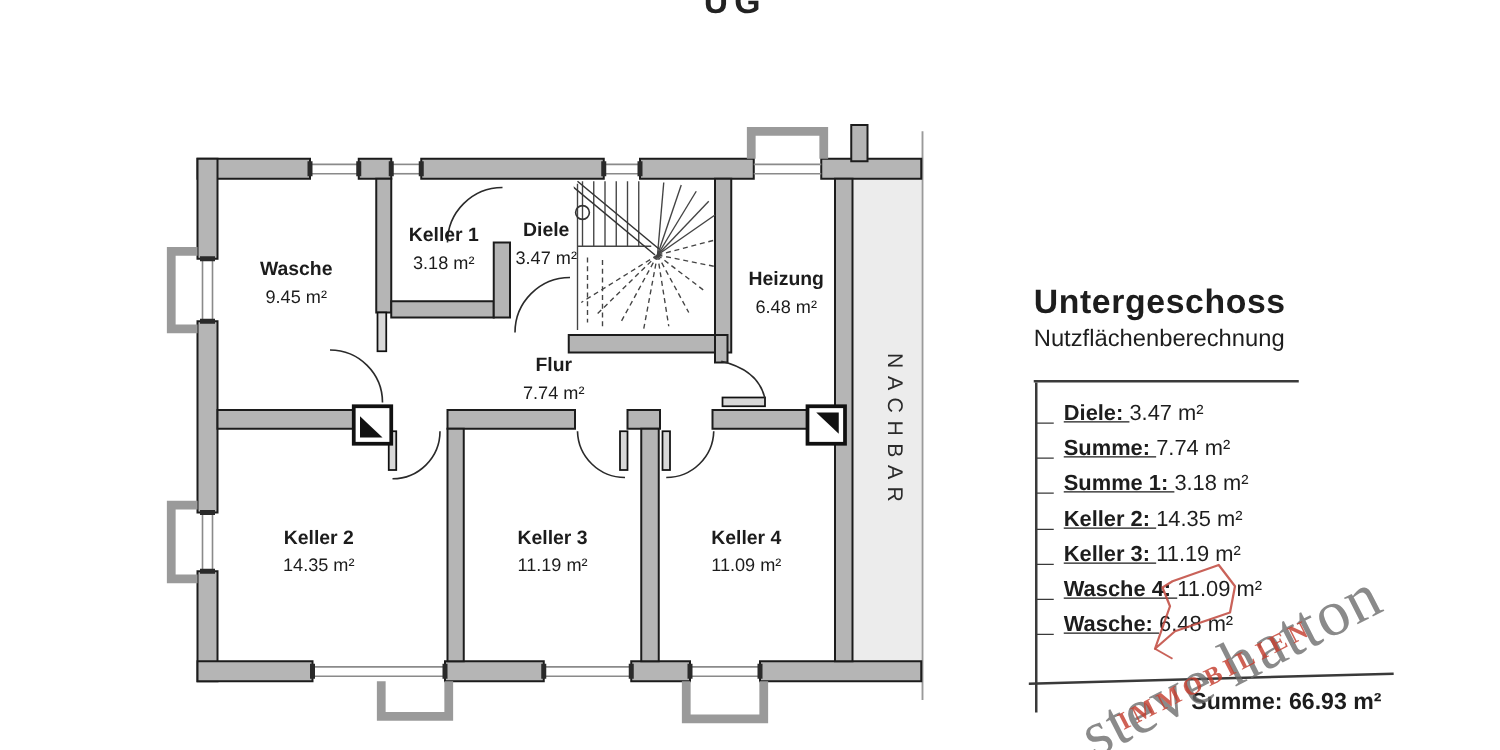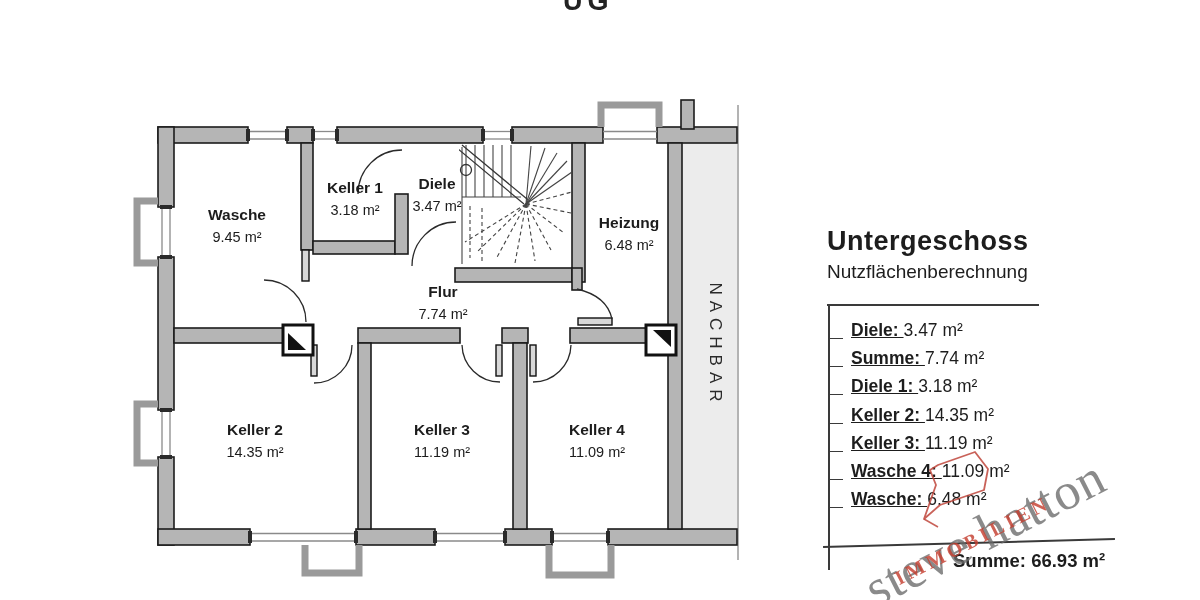--- a/index.html
+++ b/index.html
@@ -236,21 +236,21 @@
 </svg>
 
 <div class="legend">
   <div class="legend-title">Untergeschoss</div>
   <div class="legend-subtitle">Nutzflächenberechnung</div>
   <div class="legend-headrule"></div>
   <div class="legend-items" id="legend-items">
     <div class="legend-vline"></div>
   <div class="legend-item"><span class="tick"></span><b>Diele: </b><span>3.47 m²</span></div>
       <div class="legend-item"><span class="tick"></span><b>Summe: </b><span>7.74 m²</span></div>
-      <div class="legend-item"><span class="tick"></span><b>Diele 1: </b><span>3.18 m²</span></div>
+      <div class="legend-item"><span class="tick"></span><b>Summe 1: </b><span>3.18 m²</span></div>
       <div class="legend-item"><span class="tick"></span><b>Keller 2: </b><span>14.35 m²</span></div>
       <div class="legend-item"><span class="tick"></span><b>Keller 3: </b><span>11.19 m²</span></div>
       <div class="legend-item"><span class="tick"></span><b>Wasche 4: </b><span>11.09 m²</span></div>
       <div class="legend-item"><span class="tick"></span><b>Wasche: </b><span>6.48 m²</span></div>
     </div>
   <div class="legend-botrule"></div>
   <div class="legend-total">
     <span>Summe:</span>
     <span>66.93 m²</span>
   </div>

